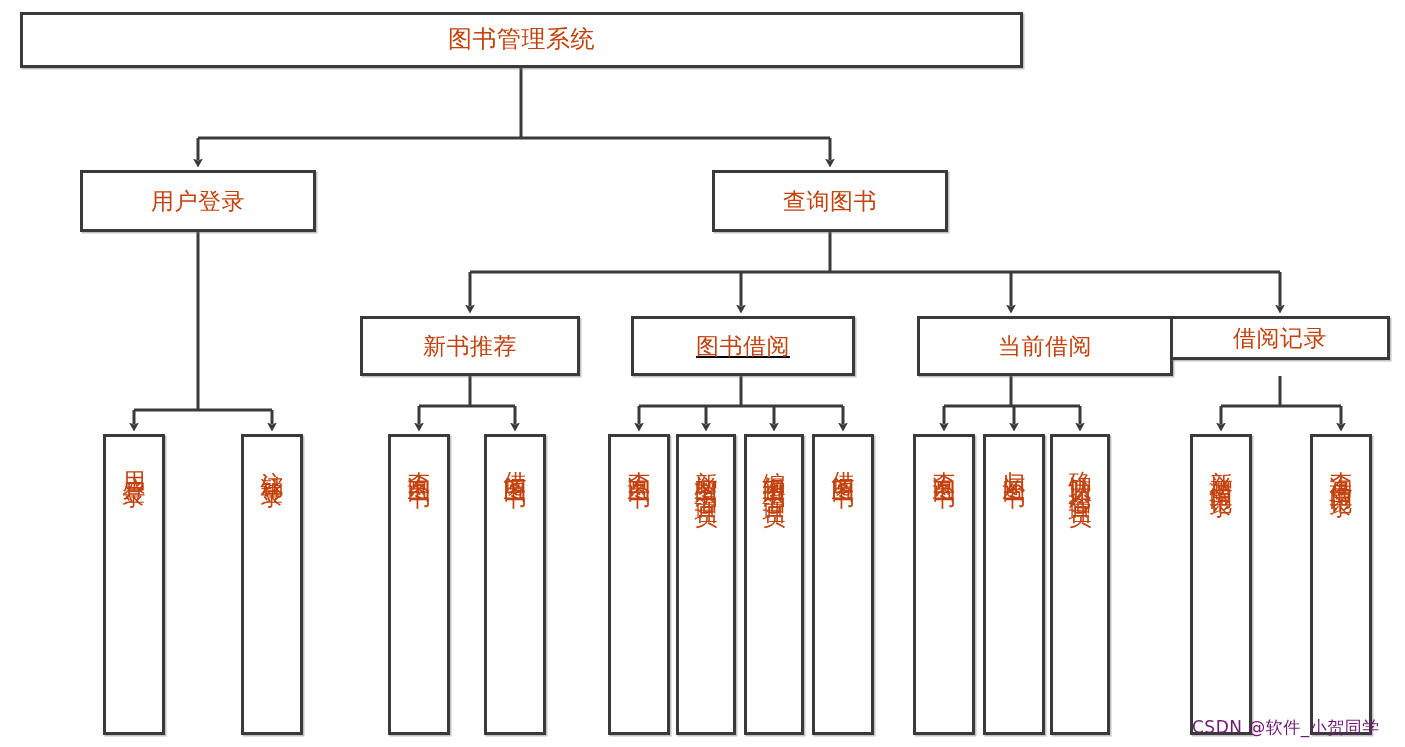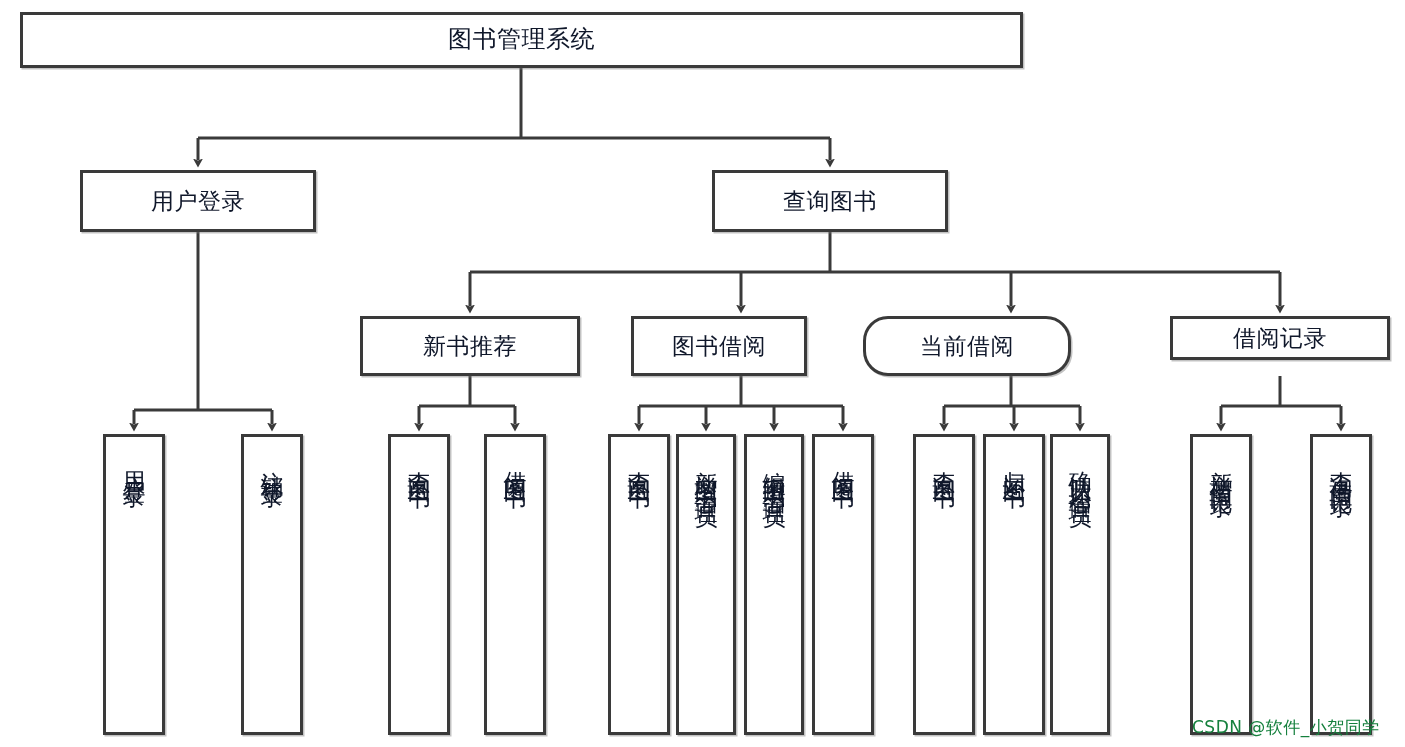--- a/index.html
+++ b/index.html
@@ -30,21 +30,21 @@
     position: absolute;
     box-sizing: border-box;
     background: #ffffff;
     border: 3px solid #3a3a3a;
     display: flex;
     align-items: center;
     justify-content: center;
     box-shadow: 1.5px 1.5px 0 rgba(120,120,120,0.45);
   }
   .node-label {
-    color: #0f172a;
+    color: #c2410c;
     font-size: 23px;
     line-height: 1.05;
     letter-spacing: 0.5px;
     white-space: nowrap;
     text-align: center;
     font-family: "DejaVu Sans", "Liberation Sans", sans-serif;
   }
   .node.vertical {
     align-items: flex-start;
     padding-top: 16px;
@@ -132,24 +132,24 @@
   <div class="node" id="node-l2-0" style="left: 80px; top: 170px; width: 236px; height: 62px;">
     <span class="node-label">用户登录</span>
   </div>
   <div class="node" id="node-l2-1" style="left: 712px; top: 170px; width: 236px; height: 62px;">
     <span class="node-label">查询图书</span>
   </div>
 
   <div class="node" id="node-l3-0" style="left: 360px; top: 316px; width: 220px; height: 60px;">
     <span class="node-label">新书推荐</span>
   </div>
-  <div class="node" id="node-l3-1" style="left: 631px; top: 316px; width: 176px; height: 60px;">
+  <div class="node" id="node-l3-1" style="left: 631px; top: 316px; width: 224px; height: 60px; text-decoration: underline;">
     <span class="node-label">图书借阅</span>
   </div>
-  <div class="node" id="node-l3-2" style="left: 863px; top: 316px; width: 208px; height: 60px; border-radius: 25px;">
+  <div class="node" id="node-l3-2" style="left: 917px; top: 316px; width: 256px; height: 60px;">
     <span class="node-label">当前借阅</span>
   </div>
   <div class="node" id="node-l3-3" style="left: 1170px; top: 316px; width: 220px; height: 44px;">
     <span class="node-label">借阅记录</span>
   </div>
 
   <div class="node vertical" id="node-leaf-0" style="left: 103px; top: 434px; width: 62px; height: 301px;">
     <span class="node-label">用户登录</span>
   </div>
   <div class="node vertical" id="node-leaf-1" style="left: 241px; top: 434px; width: 62px; height: 301px;">
@@ -182,15 +182,15 @@
   <div class="node vertical" id="node-leaf-10" style="left: 1050px; top: 434px; width: 60px; height: 301px;">
     <span class="node-label">确认归还（管理员）</span>
   </div>
   <div class="node vertical" id="node-leaf-11" style="left: 1190px; top: 434px; width: 62px; height: 301px;">
     <span class="node-label">新增借阅记录</span>
   </div>
   <div class="node vertical" id="node-leaf-12" style="left: 1310px; top: 434px; width: 62px; height: 301px;">
     <span class="node-label">查询借阅记录</span>
   </div>
 
-  <div class="watermark" style="color: #15803d;">CSDN @软件_小贺同学</div>
+  <div class="watermark" style="color: #701a75;">CSDN @软件_小贺同学</div>
 
 </div>
 
 </body></html>

